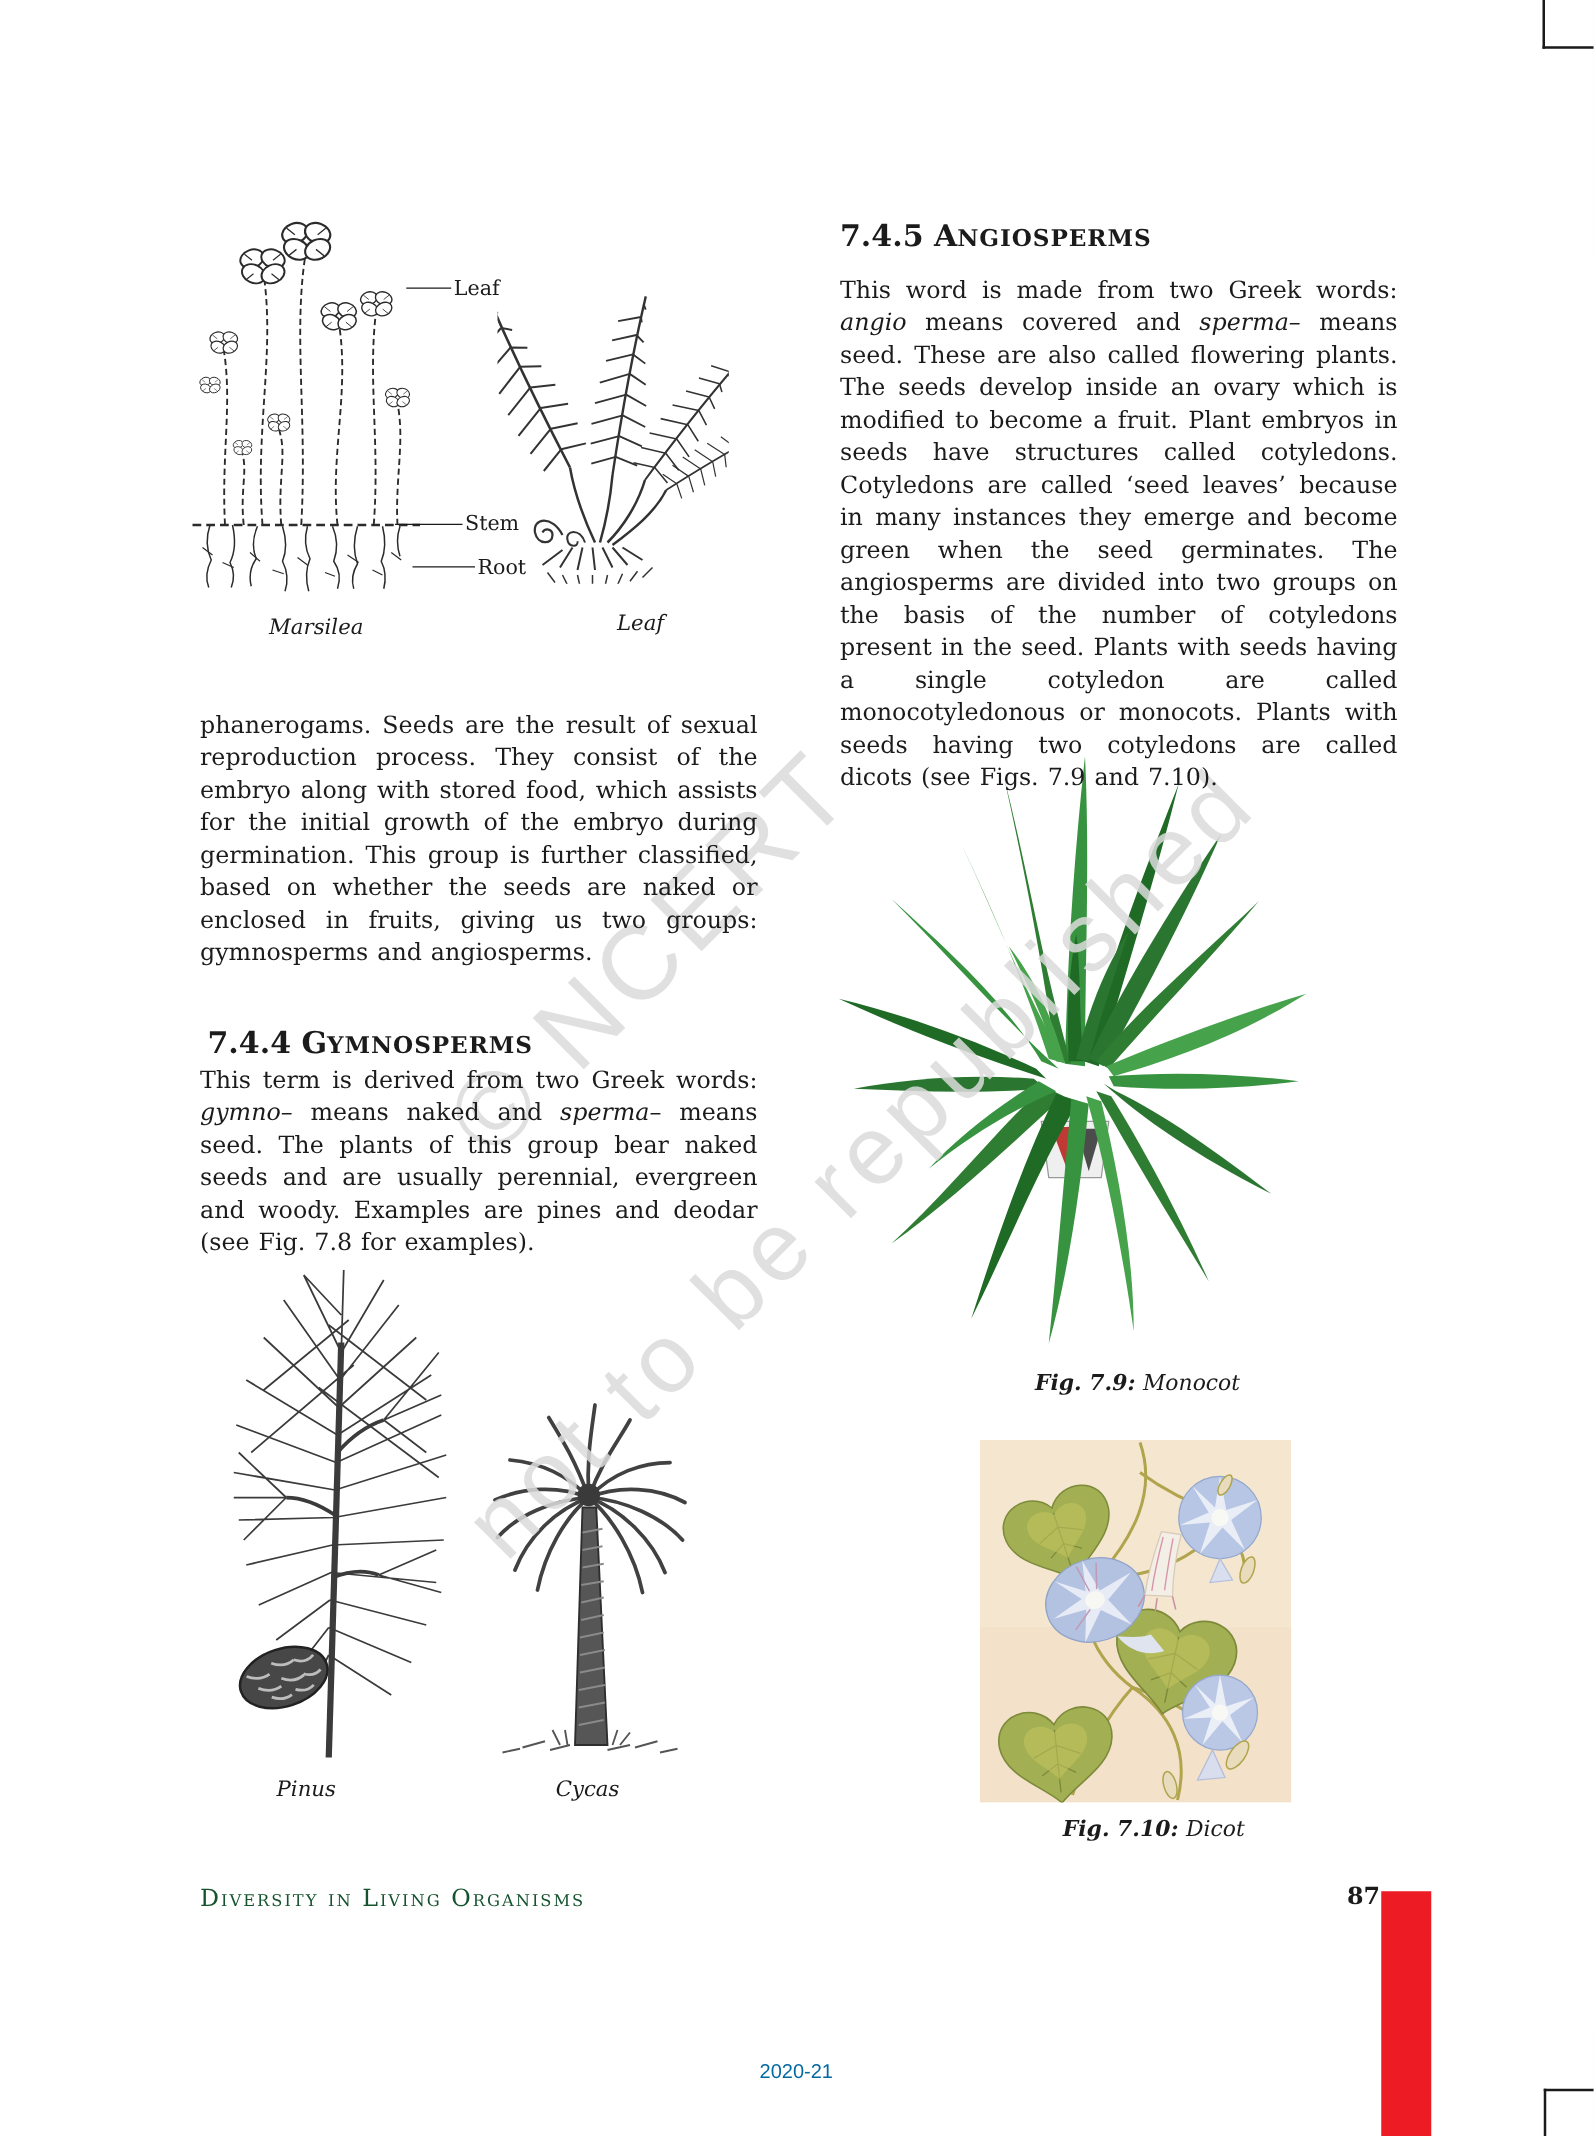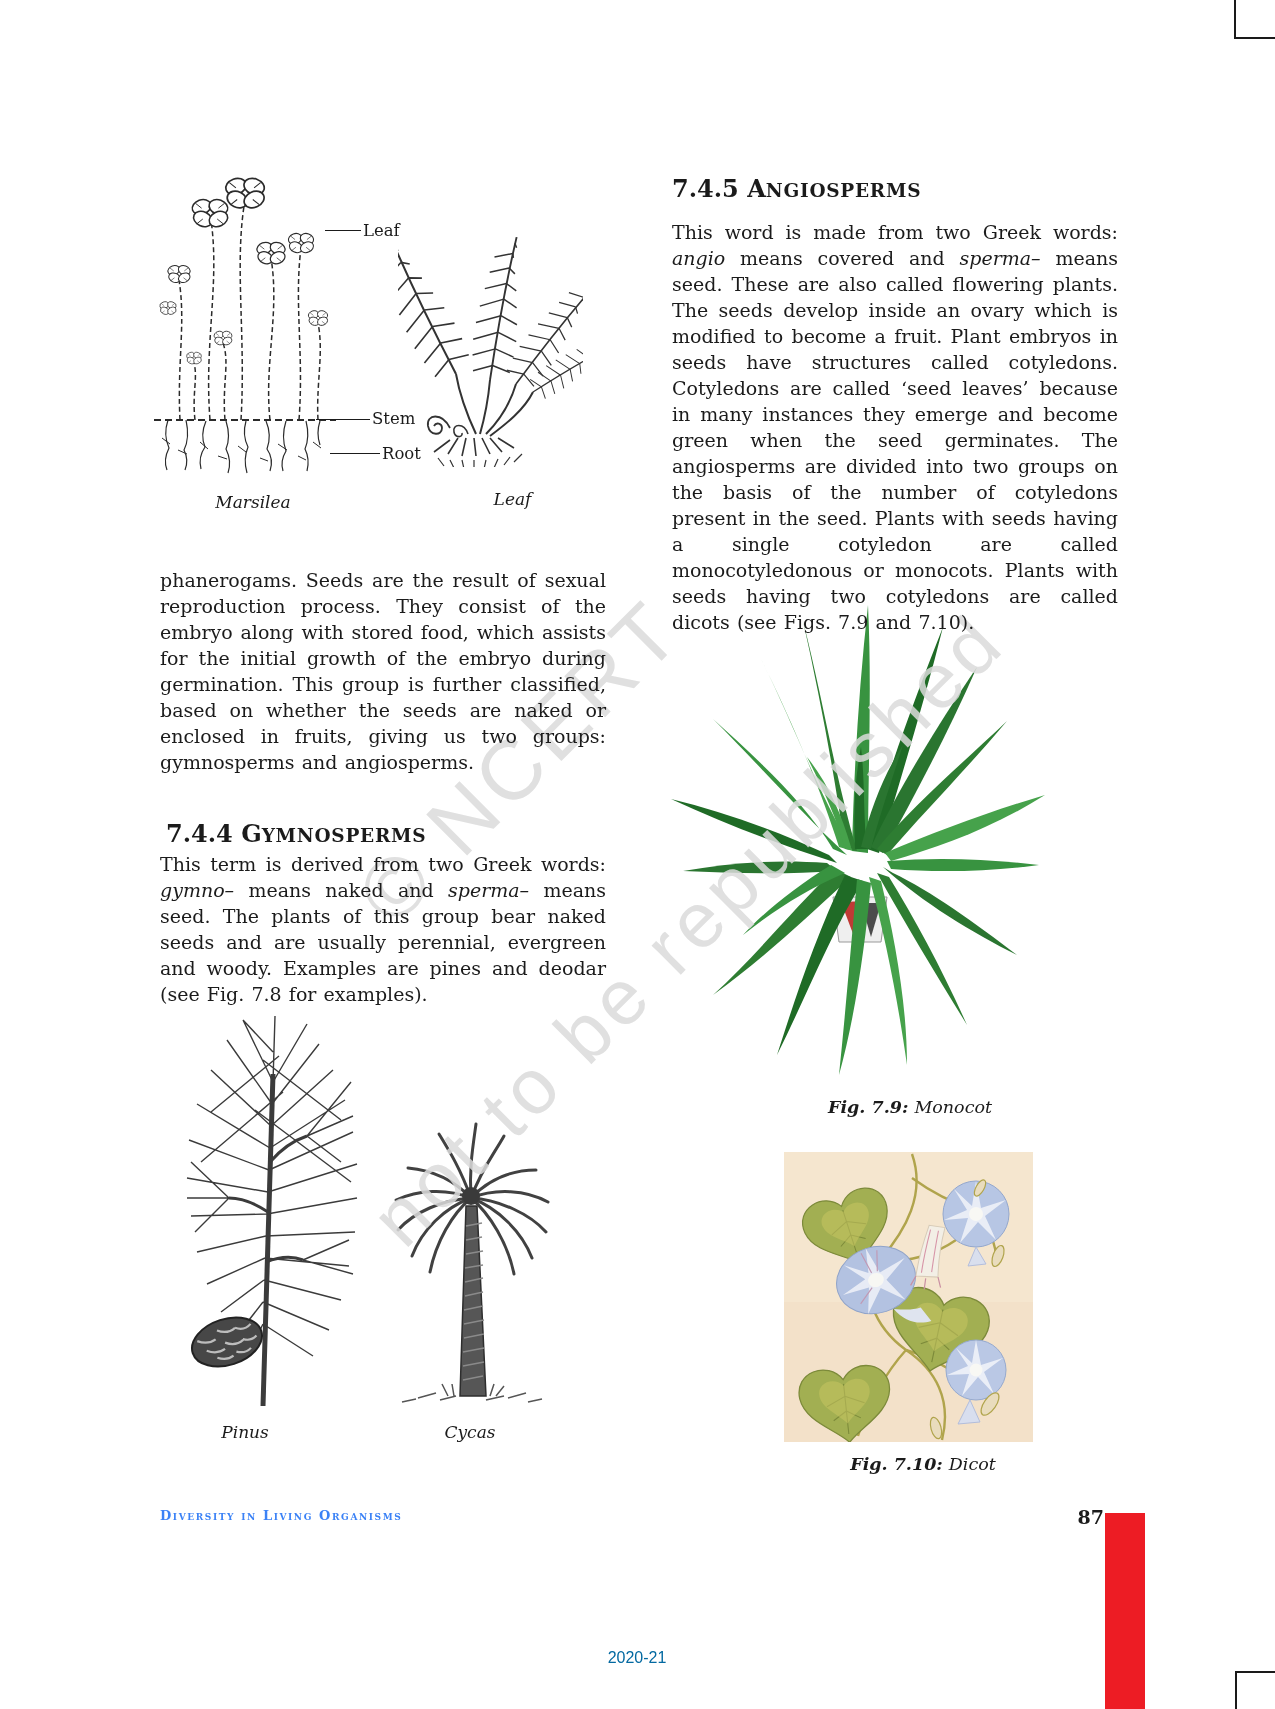--- a/index.html
+++ b/index.html
@@ -13,21 +13,21 @@
   .body-text{font-size:19px;line-height:26px;text-align:justify;word-spacing:.06em;margin:0;}
   .heading{margin:0;font-weight:bold;white-space:nowrap;}
   .h-lead{font-size:24px;}
   .h-rest{font-size:18.5px;letter-spacing:.04em;}
   .caption{font-size:17.5px;font-style:italic;text-align:center;}
   .caption .cap-label{font-weight:bold;}
   .caption .cap-text{margin-left:6px;}
   .specimen-name{font-size:17px;font-style:italic;text-align:center;}
   .fig-label{font-size:16.5px;}
   .leader{position:absolute;z-index:3;height:0;border-top:1.6px solid #1b1b1b;}
-  .footer-chapter{font-size:13px;font-variant:small-caps;letter-spacing:1.6px;color:#3b82f6;font-weight:bold;}
+  .footer-chapter{font-size:19px;font-variant:small-caps;letter-spacing:1.6px;color:#14532d;}
   .page-num{font-size:19px;font-weight:bold;text-align:right;}
   .red-bar{position:absolute;z-index:3;background:#ed1c24;}
   .year{font-size:16px;font-family:"Liberation Sans",sans-serif;text-align:center;color:#0369a1;}
   .corner{position:absolute;z-index:4;}
   #corner-tr{left:1234px;top:0;width:41px;height:37px;
              border-left:2.5px solid #1a1a1a;border-bottom:2.5px solid #1a1a1a;}
   #corner-br{left:1235px;top:1671px;width:40px;height:38px;
              border-left:2.5px solid #1a1a1a;border-top:2.5px solid #1a1a1a;}
 </style>
 </head>

